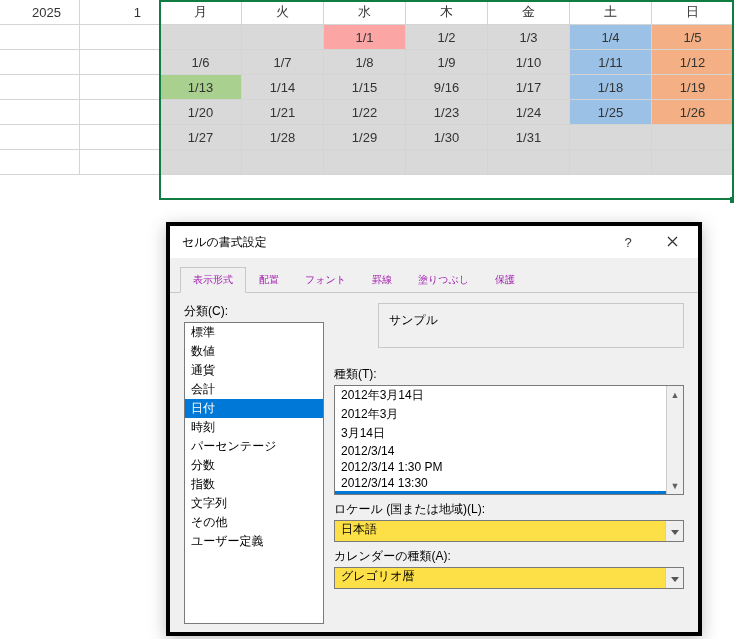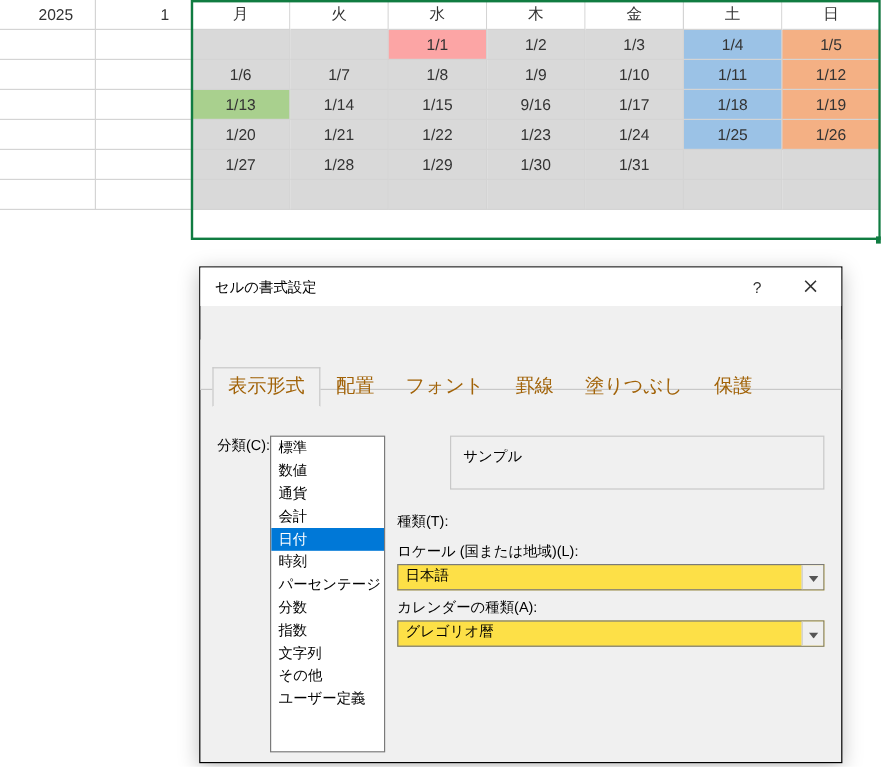--- a/index.html
+++ b/index.html
@@ -59,25 +59,24 @@
   }
 
   
   .dialog {
     position: absolute;
     left: 166px;
     top: 222px;
     width: 536px;
     height: 414px;
     background: #f0f0f0;
-    border: 1px solid #000000;
+    border: 4px solid #000000;
     box-shadow: 0 4px 16px rgba(0,0,0,.25);
     display: flex;
     flex-direction: column;
-    gap: 28px;
   }
   .titlebar {
     height: 32px;
     display: flex;
     align-items: center;
     padding: 0 4px 0 12px;
     background: #fff;
   }
   .titlebar .ttl { flex: 1; font-size: 12px; }
   .titlebar .btn {
@@ -89,41 +88,41 @@
 
   .tabs {
     display: flex;
     padding: 8px 10px 0 10px;
     gap: 0;
     border-bottom: 1px solid #c8c8c8;
     background: #f0f0f0;
   }
   .tab {
     padding: 5px 12px;
-    font-size: 16px;
+    font-size: 10px;
     border: 1px solid transparent;
     border-bottom: none;
     position: relative;
-    top: 15px;
-    color: #a16207;
+    top: 1px;
+    color: #a21caf;
   }
   .tab.active {
     background: #f0f0f0;
     border-color: #c8c8c8;
     border-bottom: 1px solid #f0f0f0;
   }
 
   .body {
     flex: 1;
     display: flex;
     gap: 10px;
     padding: 10px 14px 8px 14px;
   }
 
-  .left-col { width: 140px; display: flex; }
+  .left-col { width: 140px; display: flex; flex-direction: column; }
   .lbl { font-size: 12px; margin-bottom: 2px; }
 
   .listbox {
     border: 1px solid #7a7a7a;
     background: #fff;
     flex: 1;
     overflow: auto;
     font-size: 12px;
   }
   .listbox .opt {
@@ -319,20 +318,38 @@
           <div class="opt">ユーザー定義</div>
         </div>
     </div>
 
     <div class="right-col">
       <div class="sample-box">
         <div class="slabel">サンプル</div>
       </div>
 
       <div class="lbl field">種類(T):</div>
+      <div class="type-list" id="type-list">
+        <div class="row">2012年3月14日</div>
+          <div class="row">2012年3月</div>
+          <div class="row">3月14日</div>
+          <div class="row">2012/3/14</div>
+          <div class="row">2012/3/14 1:30 PM</div>
+          <div class="row">2012/3/14 13:30</div>
+          <div class="row sel">3/14</div>
+          <div class="type-scroll">
+          <div class="sb-btn">
+            <span>▲</span>
+          </div>
+          <div class="sb-track"></div>
+          <div class="sb-btn">
+            <span>▼</span>
+          </div>
+        </div>
+      </div>
 
       <div class="lbl field">ロケール (国または地域)(L):</div>
       <div class="combo">
         <div class="val">日本語</div>
         <div class="dd">
           <span><svg viewBox="0 0 8 5">
                 <path d="M0 0 L4 5 L8 0 Z"></path>
               </svg></span>
         </div>
       </div>

